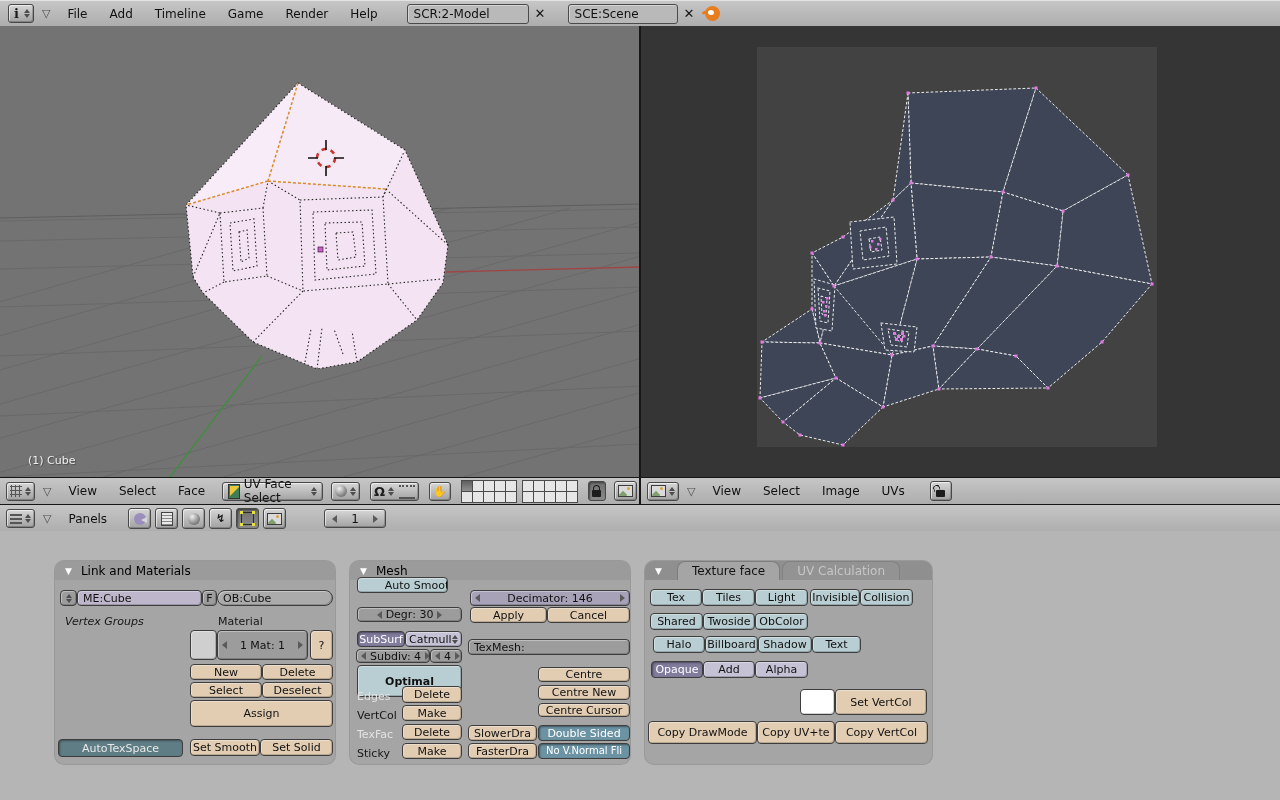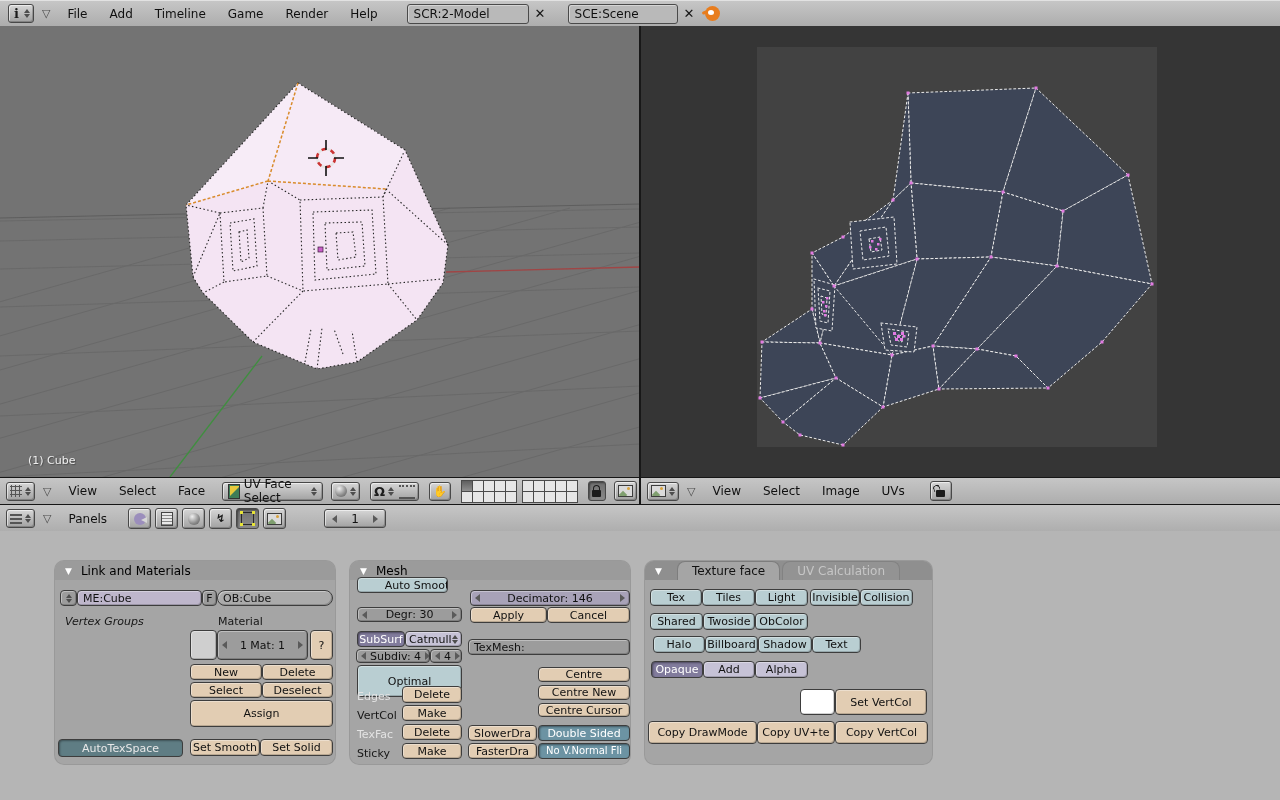--- a/index.html
+++ b/index.html
@@ -455,21 +455,21 @@
     </div>
 
     <div class="panel" style="left:350px;width:280px;">
       <div class="phead">
         <span class="ptri">▼</span>
         <span class="ptitle">Mesh</span>
       </div>
       <div class="w teal" style="left:7px;top:16px;width:91px;height:16px;padding-left:36px;">
           <span>Auto Smooth</span>
         </div>
-      <div class="w gry step" style="left:7px;top:46px;width:105px;height:15px;justify-content:space-between;">
+      <div class="w gry step" style="left:7px;top:46px;width:105px;height:15px;justify-content:center;">
         <i class="arr l"></i>
         <span>Degr: 30</span>
         <i class="arr r"></i>
       </div>
       <div class="w numlav step" style="left:120px;top:29px;width:160px;height:16px;justify-content:space-between;">
         <i class="arr l"></i>
         <span>Decimator: 146</span>
         <i class="arr r"></i>
       </div>
       <div class="w tan" style="left:120px;top:46px;width:77px;height:16px;">
@@ -494,21 +494,21 @@
       <div class="w gry step" style="left:6px;top:88px;width:74px;height:14px;justify-content:space-between;">
         <i class="arr l"></i>
         <span>Subdiv: 4</span>
         <i class="arr r"></i>
       </div>
       <div class="w gry step" style="left:80px;top:88px;width:32px;height:14px;justify-content:space-between;">
         <i class="arr l"></i>
         <span>4</span>
         <i class="arr r"></i>
       </div>
-      <div class="w teal" style="left:7px;top:104px;width:105px;height:32px;">
+      <div class="w teal" style="left:7px;top:104px;width:105px;height:32px;font-weight:bold;">
           <span>Optimal</span>
         </div>
       <div class="w tan" style="left:188px;top:106px;width:92px;height:15px;">
           <span>Centre</span>
         </div>
       <span class="lbl lite" style="left:7px;top:129px;">Edges</span>
       <div class="w tan" style="left:52px;top:125px;width:60px;height:17px;">
           <span>Delete</span>
         </div>
       <div class="w tan" style="left:188px;top:124px;width:92px;height:15px;">

